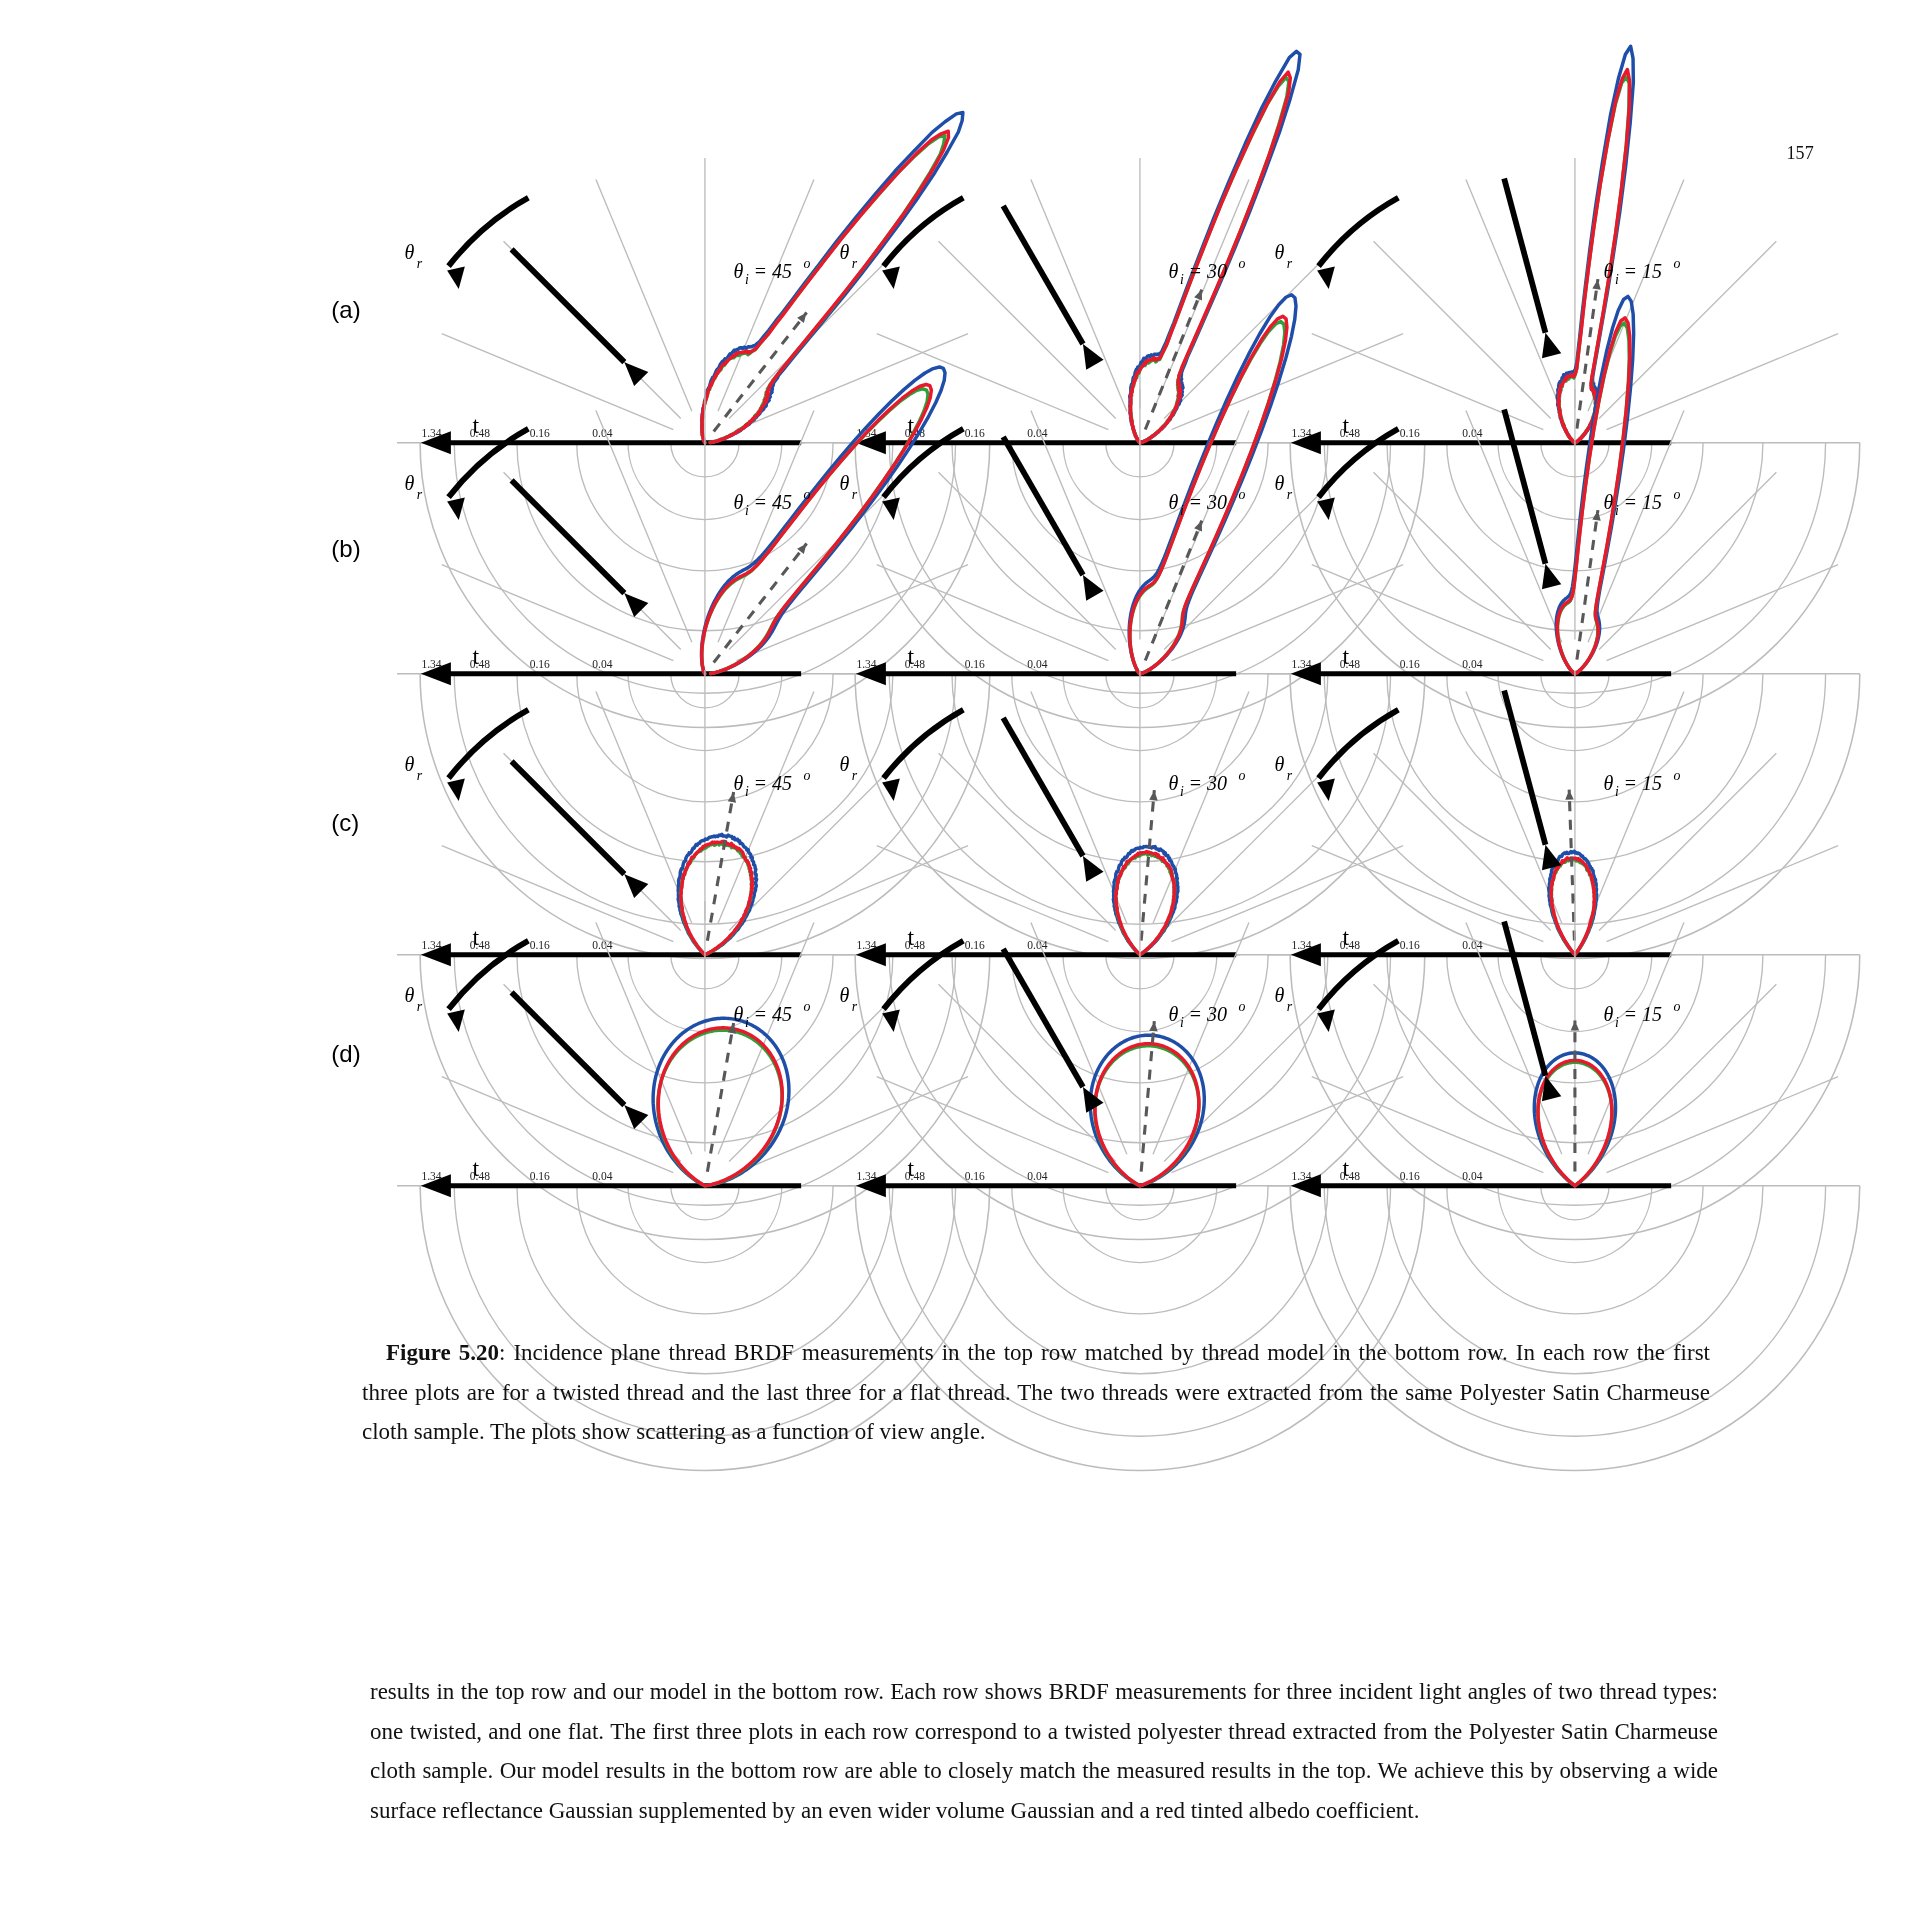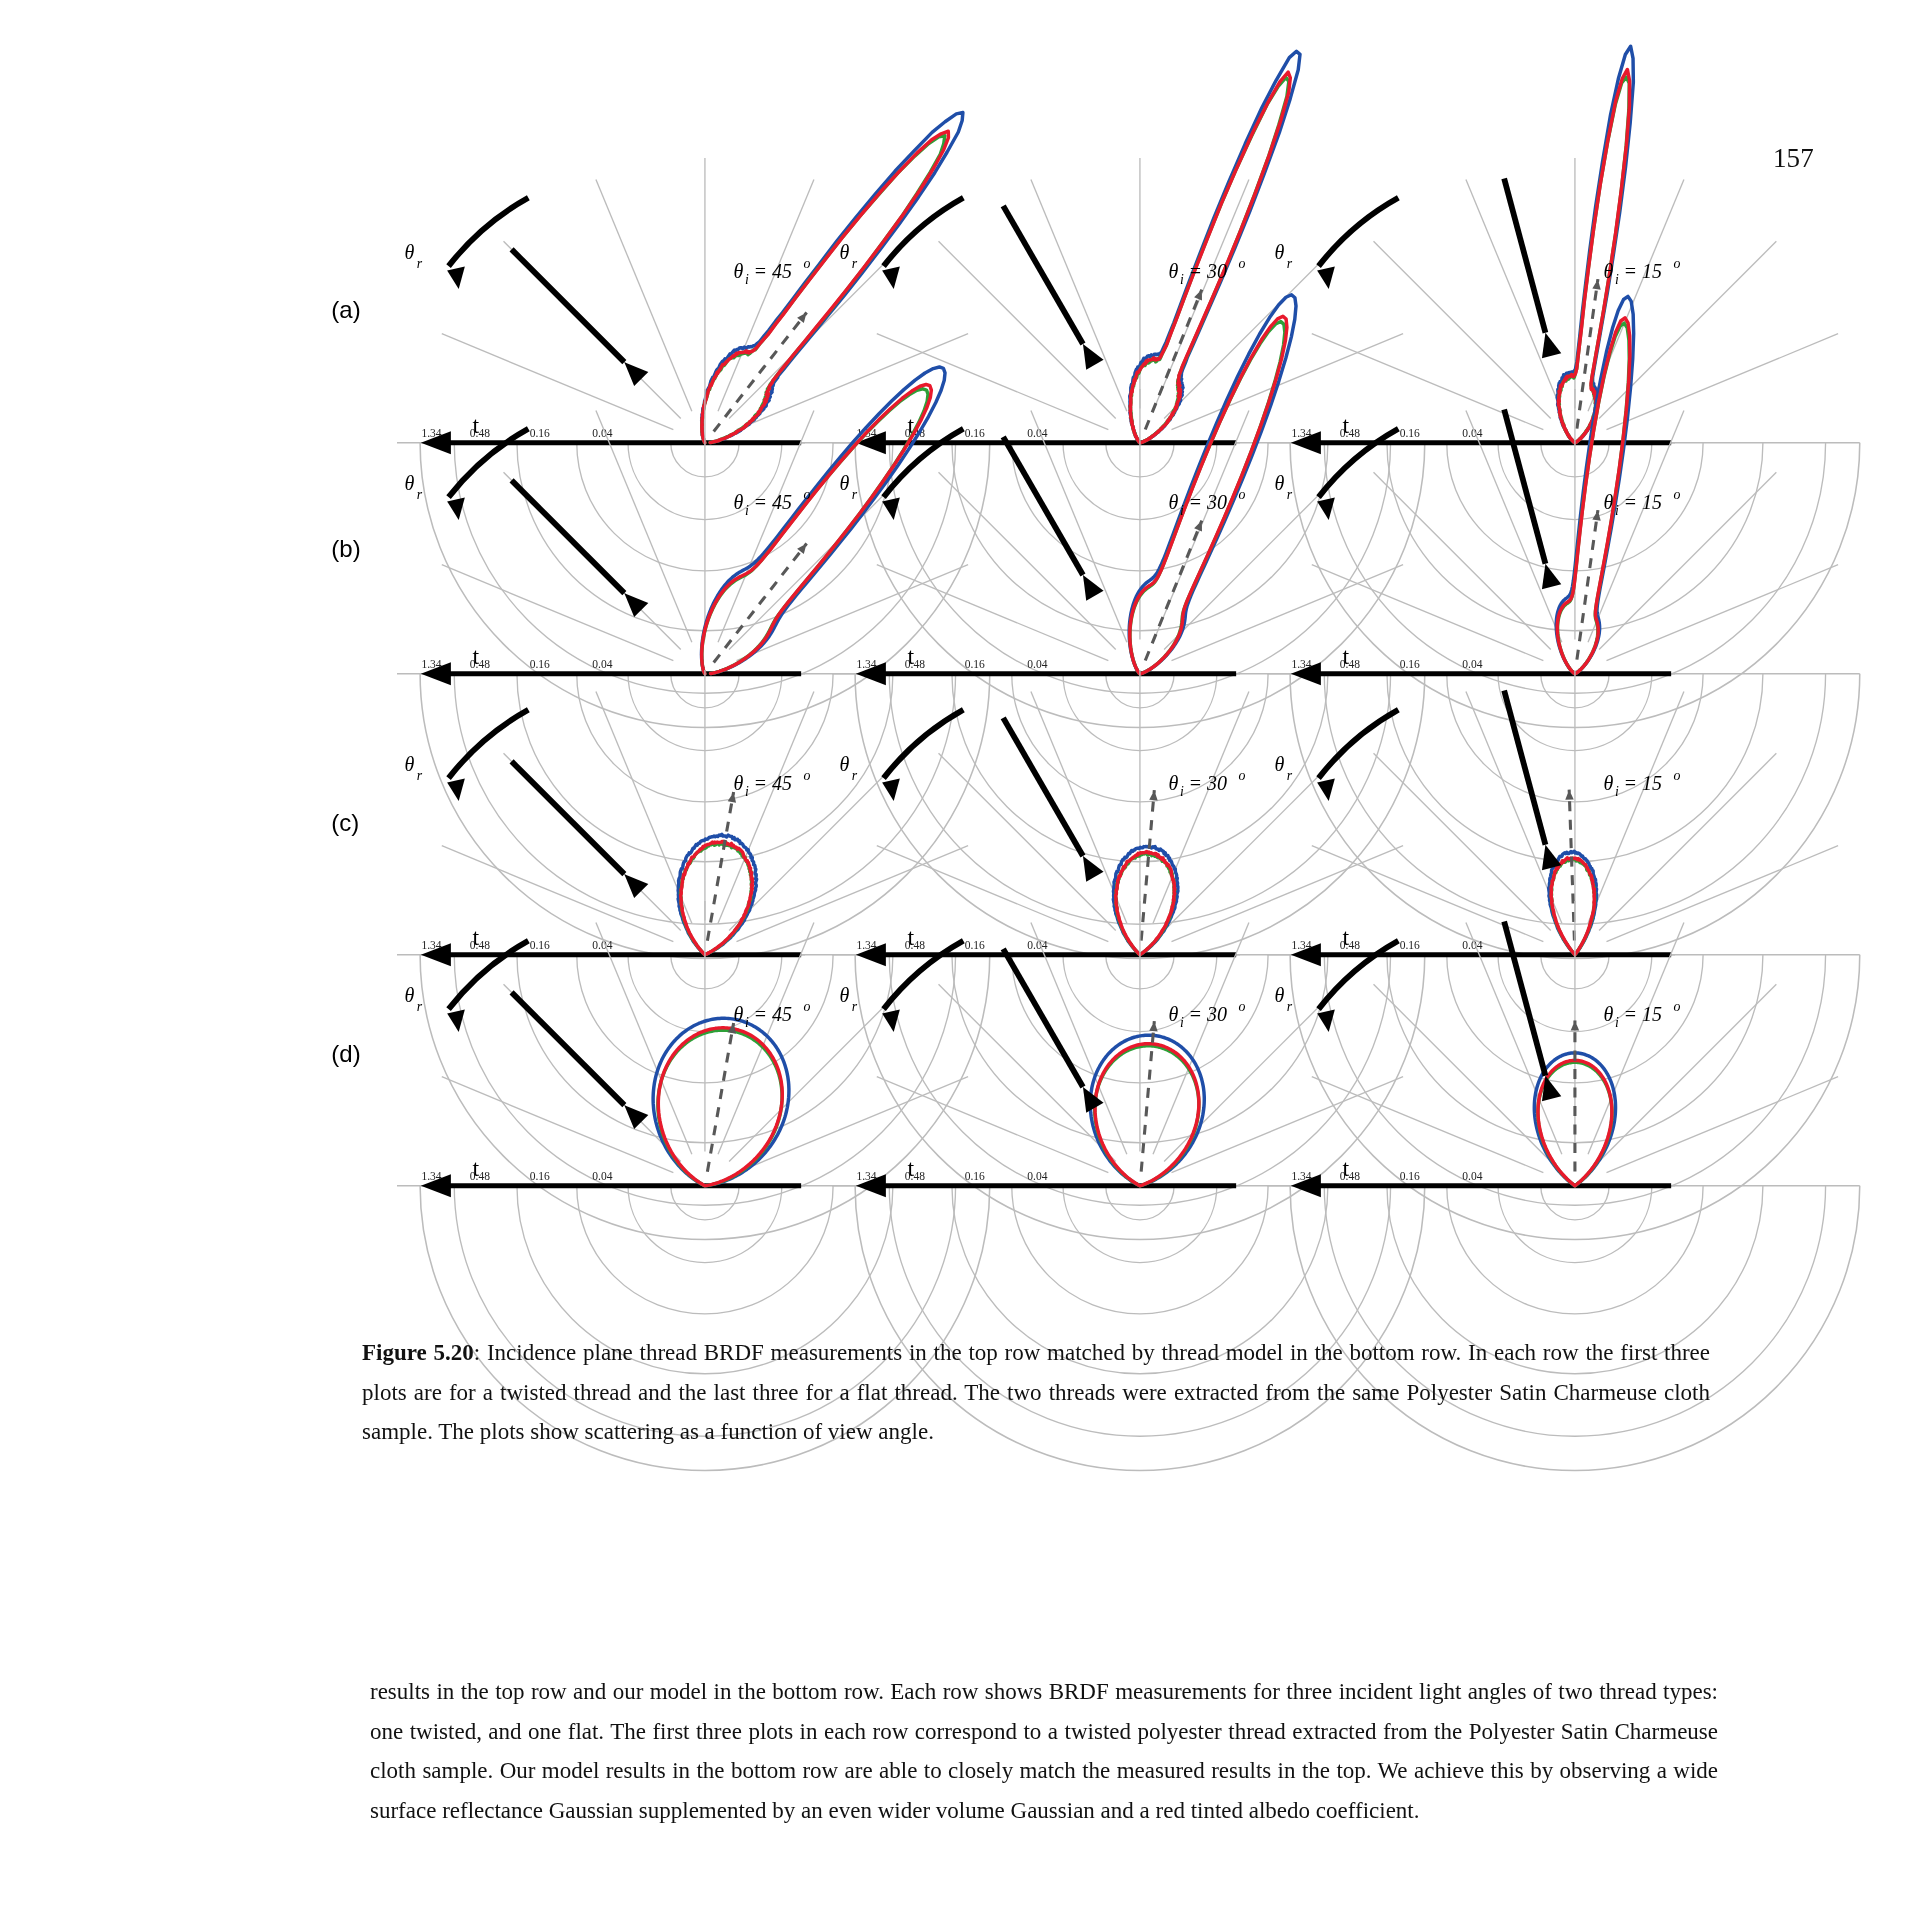--- a/index.html
+++ b/index.html
@@ -1,20 +1,20 @@
 <!DOCTYPE html>
 <html style="font-size:6.2px"><head>
 <meta charset="utf-8">
 <style>
   html,body{margin:0;padding:0;background:#fff;}
   body{width:1965px;height:2542px;position:relative;
        font-family:"Liberation Serif","DejaVu Serif",serif;color:#111;}
   .page{position:absolute;inset:0;background:#fff;}
 
-  .folio{position:absolute;right:151px;top:143px;font-size:27px;letter-spacing:0.2px;}
+  .folio{position:absolute;right:151px;top:143px;font-size:18px;letter-spacing:0.2px;}
 
   
   .figure{position:absolute;left:339px;top:227px;width:1341px;height:1079px;}
 
   .rowlabel{position:absolute;font-family:"Liberation Sans","DejaVu Sans",sans-serif;
             font-size:24px;color:#000;}
 
   .cell{position:absolute;width:408px;height:239px;}
 
   .plotsvg{position:absolute;left:0;top:0;width:408px;height:239px;overflow:visible;}
@@ -22,21 +22,21 @@
   .tick{font-family:"Liberation Serif","DejaVu Serif",serif;font-size:30px;fill:#222;}
   .tlab{font-family:"Liberation Serif","DejaVu Serif",serif;font-size:62px;fill:#000;}
   .anglelab{font-family:"Liberation Serif","DejaVu Serif",serif;font-style:italic;
             font-size:52px;fill:#000;}
   .sub{font-size:36px;}
   .sup{font-size:36px;}
 
   
   .caption{position:absolute;left:362px;top:1333px;width:1348px;
            font-size:23px;line-height:1.72;text-align:justify;}
-  .caption b{font-weight:bold;}
+  .caption b{font-weight:bold;margin-left:24px;}
 
   .para{position:absolute;left:370px;width:1348px;font-size:23px;
         line-height:1.72;text-align:justify;}
   #p1{top:1672px;}
 </style>
 </head>
 <body>
 
 <div class="page">
 

